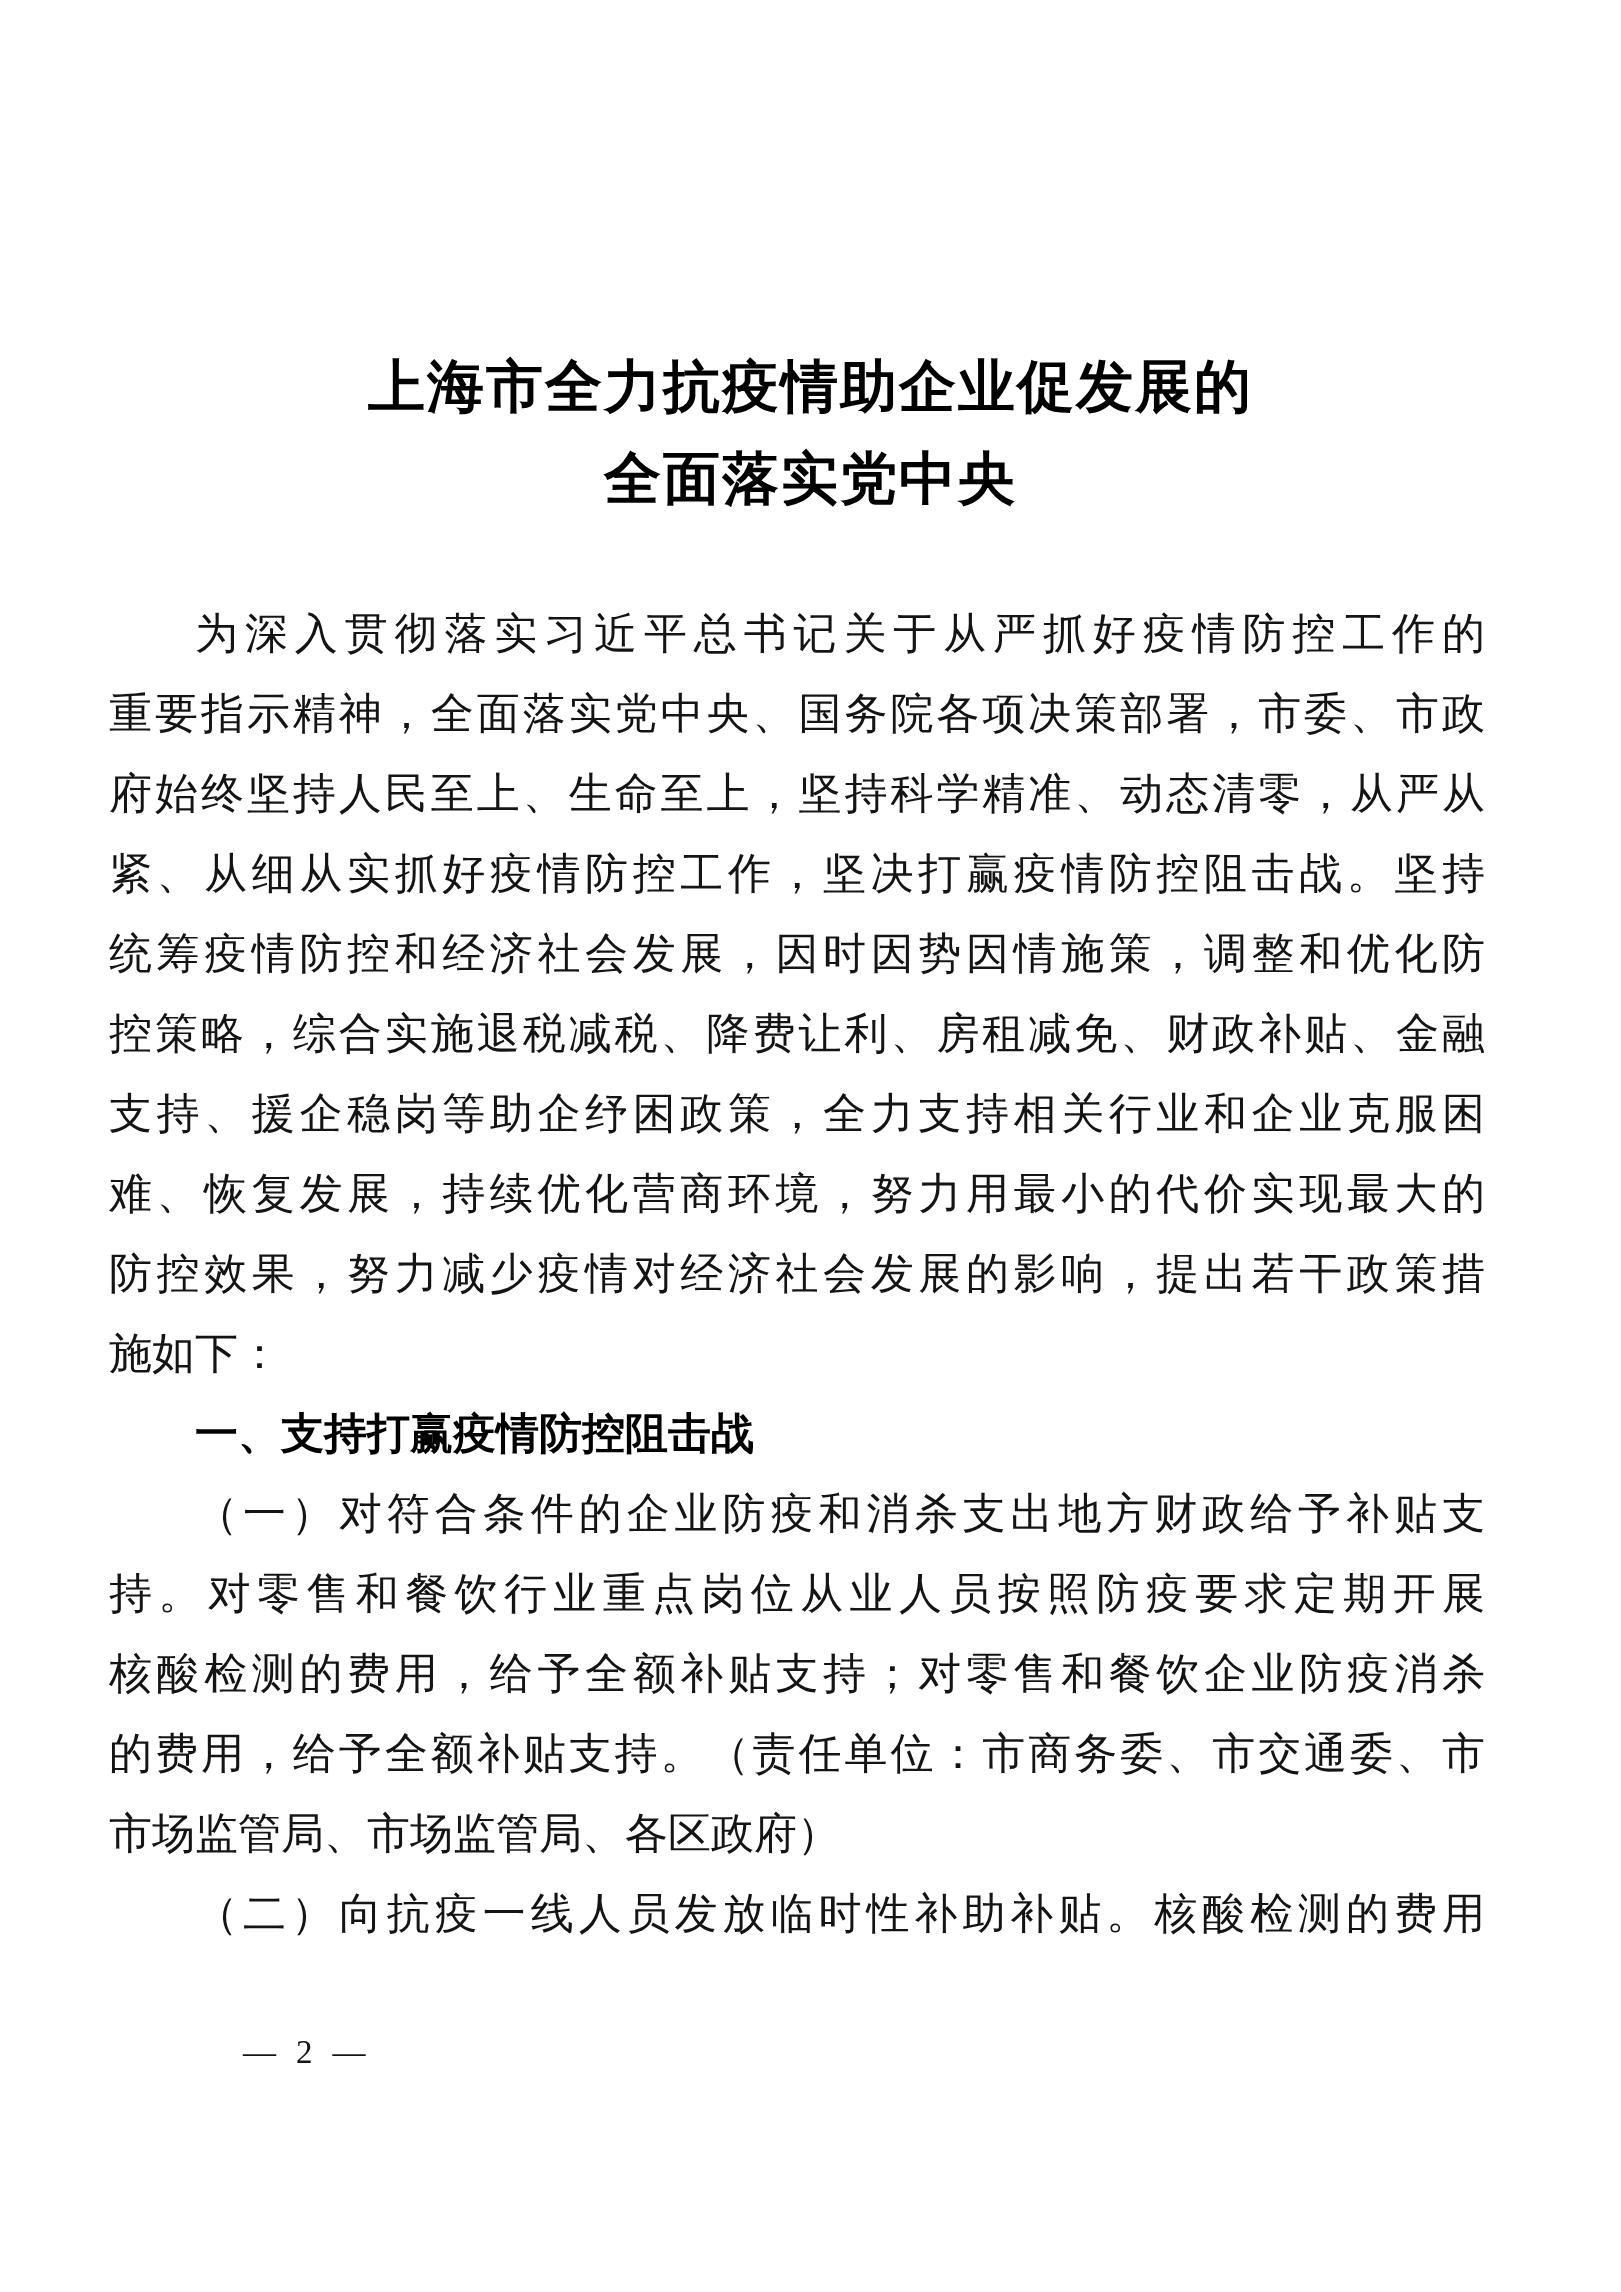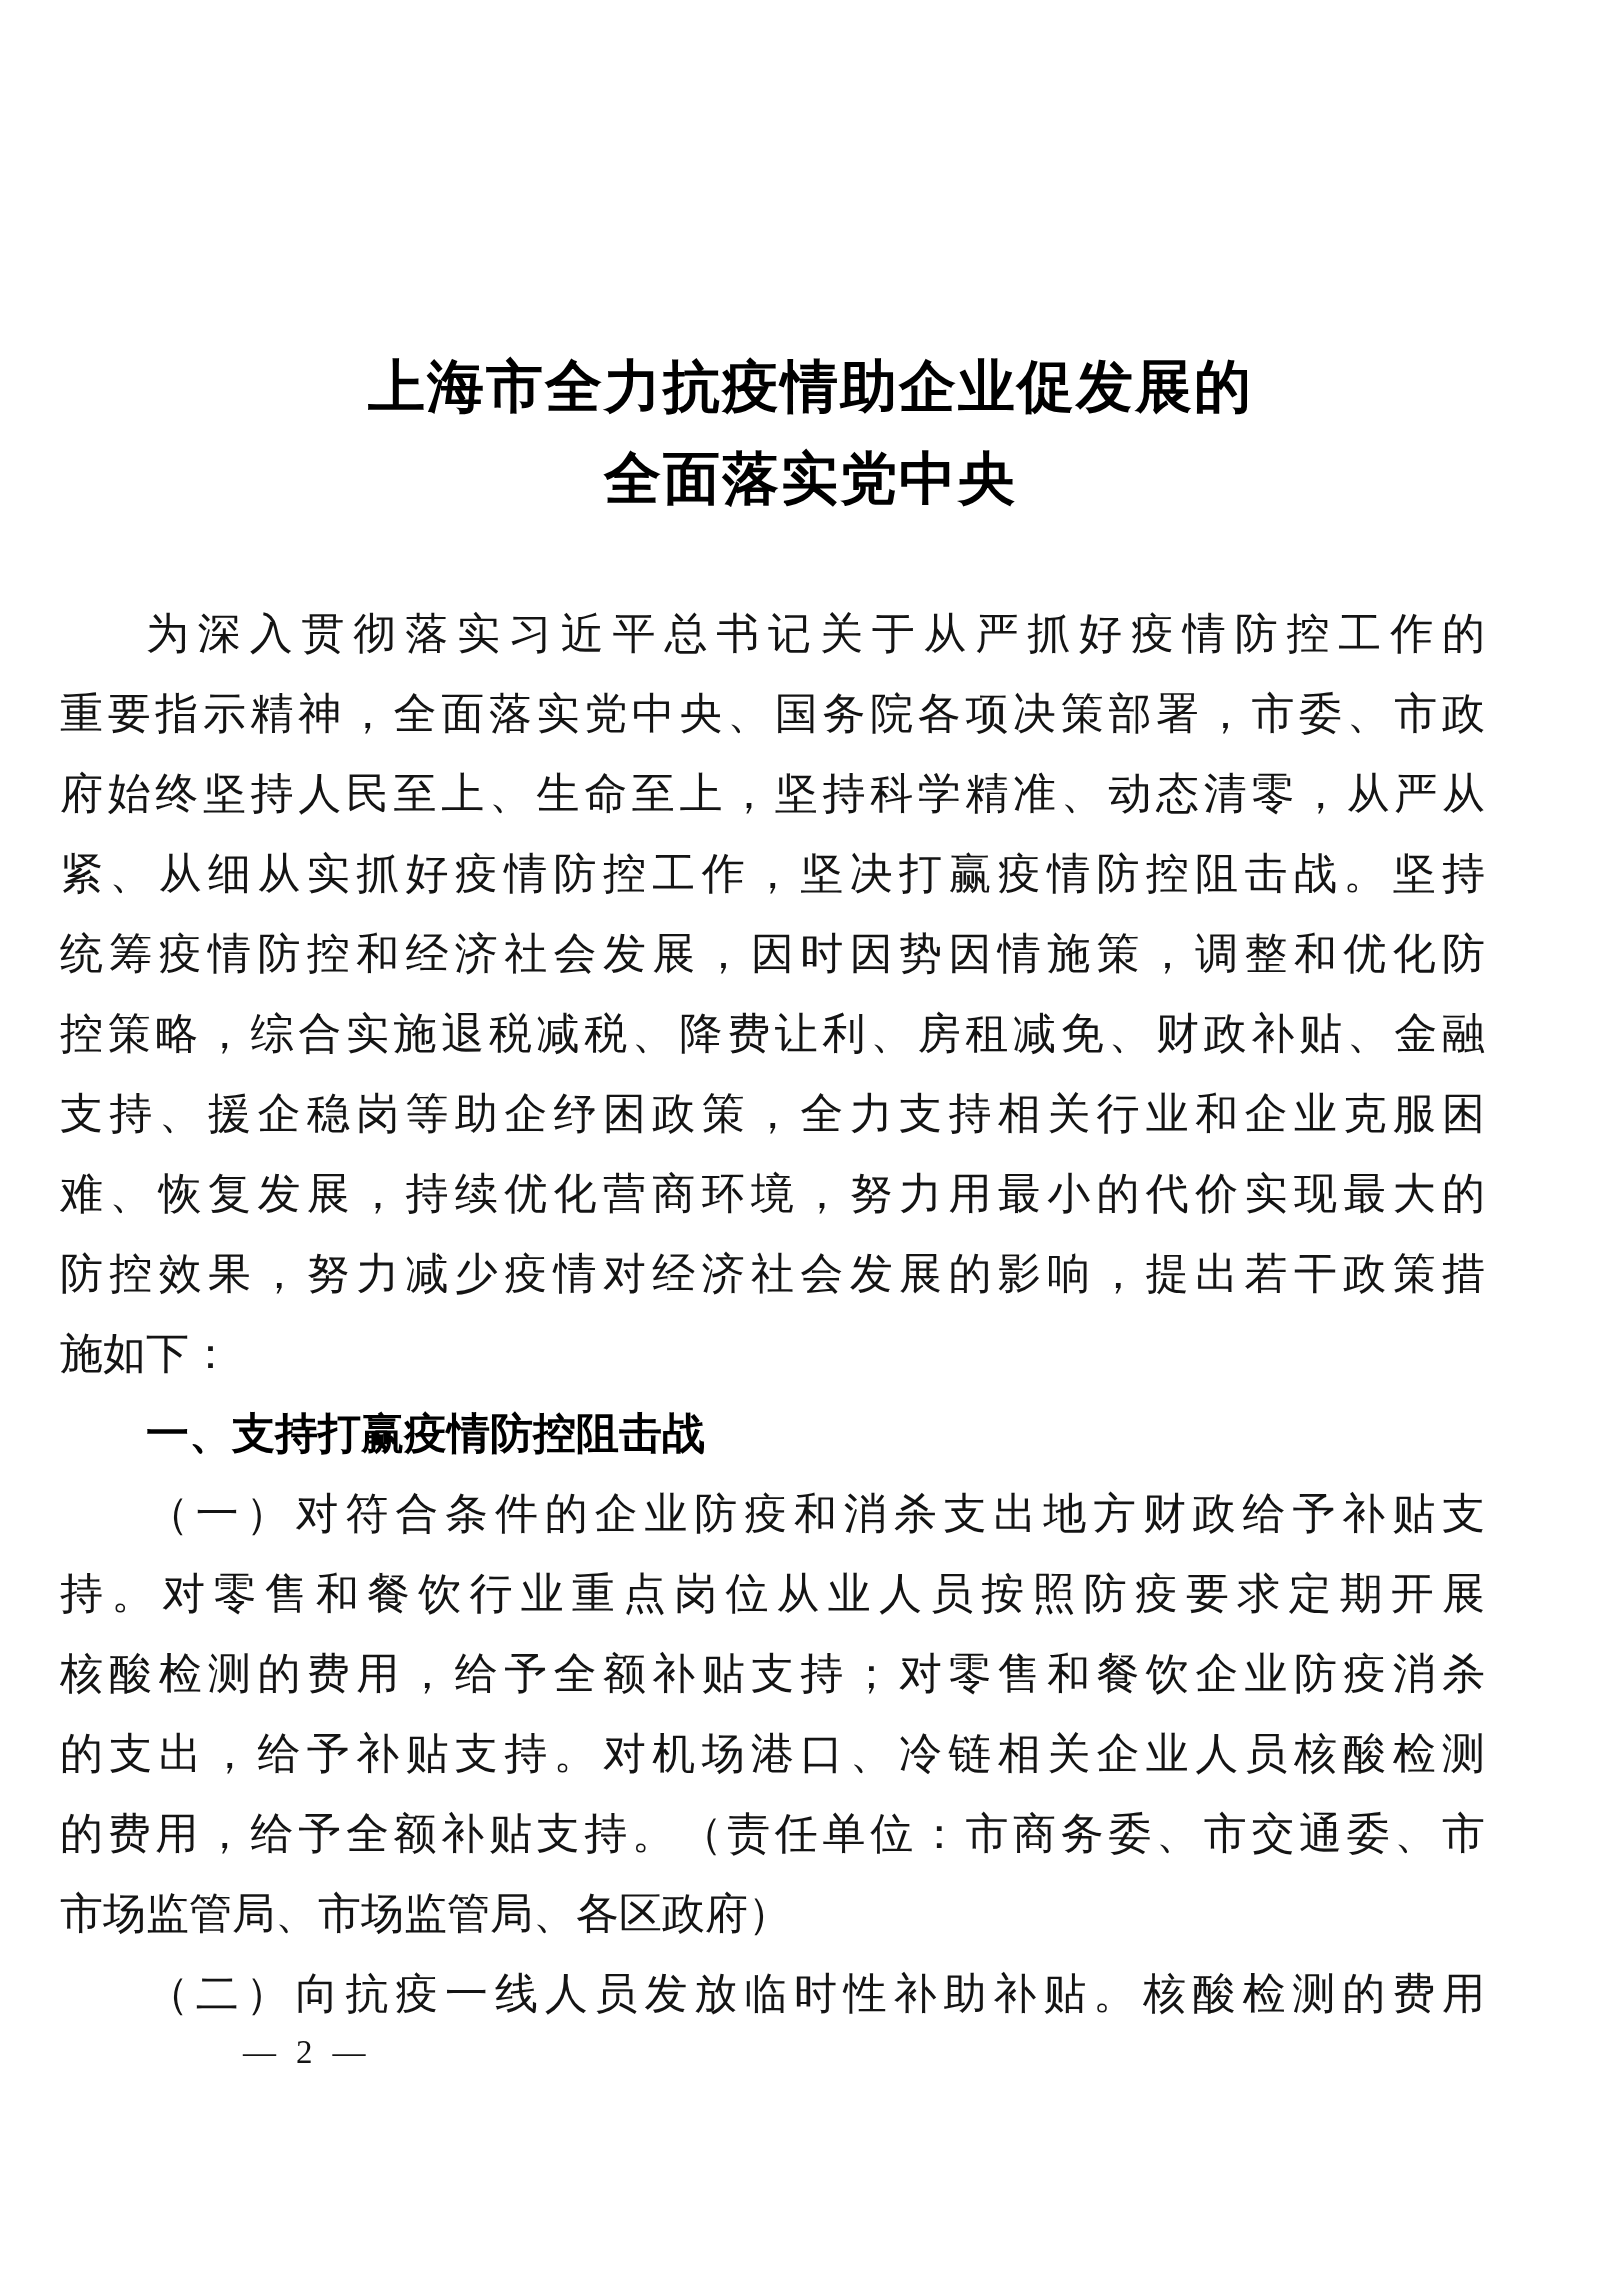--- a/index.html
+++ b/index.html
@@ -17,21 +17,21 @@
     padding-top: 341px;
     text-align: center;
     font-weight: bold;
     font-size: 57px;
     line-height: 92px;
     letter-spacing: 2px;
     color: #000000;
   }
   .doc-body {
     margin-top: 69px;
-    padding-left: 60px;
+    padding-left: 109px;
     padding-right: 136px;
   }
   .line {
     font-size: 43px;
     line-height: 80px;
     color: #141414;
     white-space: nowrap;
   }
   .just {
     white-space: normal;
@@ -76,21 +76,20 @@
     <div class="line just">支持、援企稳岗等助企纾困政策，全力支持相关行业和企业克服困</div>
     <div class="line just">难、恢复发展，持续优化营商环境，努力用最小的代价实现最大的</div>
     <div class="line just">防控效果，努力减少疫情对经济社会发展的影响，提出若干政策措</div>
     <div class="line">施如下：</div>
 
     <div class="line heading-line indent">一、支持打赢疫情防控阻击战</div>
 
     <div class="line just indent">（一）对符合条件的企业防疫和消杀支出地方财政给予补贴支</div>
     <div class="line just">持。对零售和餐饮行业重点岗位从业人员按照防疫要求定期开展</div>
     <div class="line just">核酸检测的费用，给予全额补贴支持；对零售和餐饮企业防疫消杀</div>
-    <div class="line just">的支出，给予补贴支持。对机场港口、冷链相关企业人员核酸检测</div>
     <div class="line just">的费用，给予全额补贴支持。（责任单位：市商务委、市交通委、市</div>
     <div class="line">市场监管局、市场监管局、各区政府）</div>
 
     <div class="line just indent">（二）向抗疫一线人员发放临时性补助补贴。核酸检测的费用</div>
   </div>
 
   <div class="page-number">— 2 —</div>
 
 </div>
 

